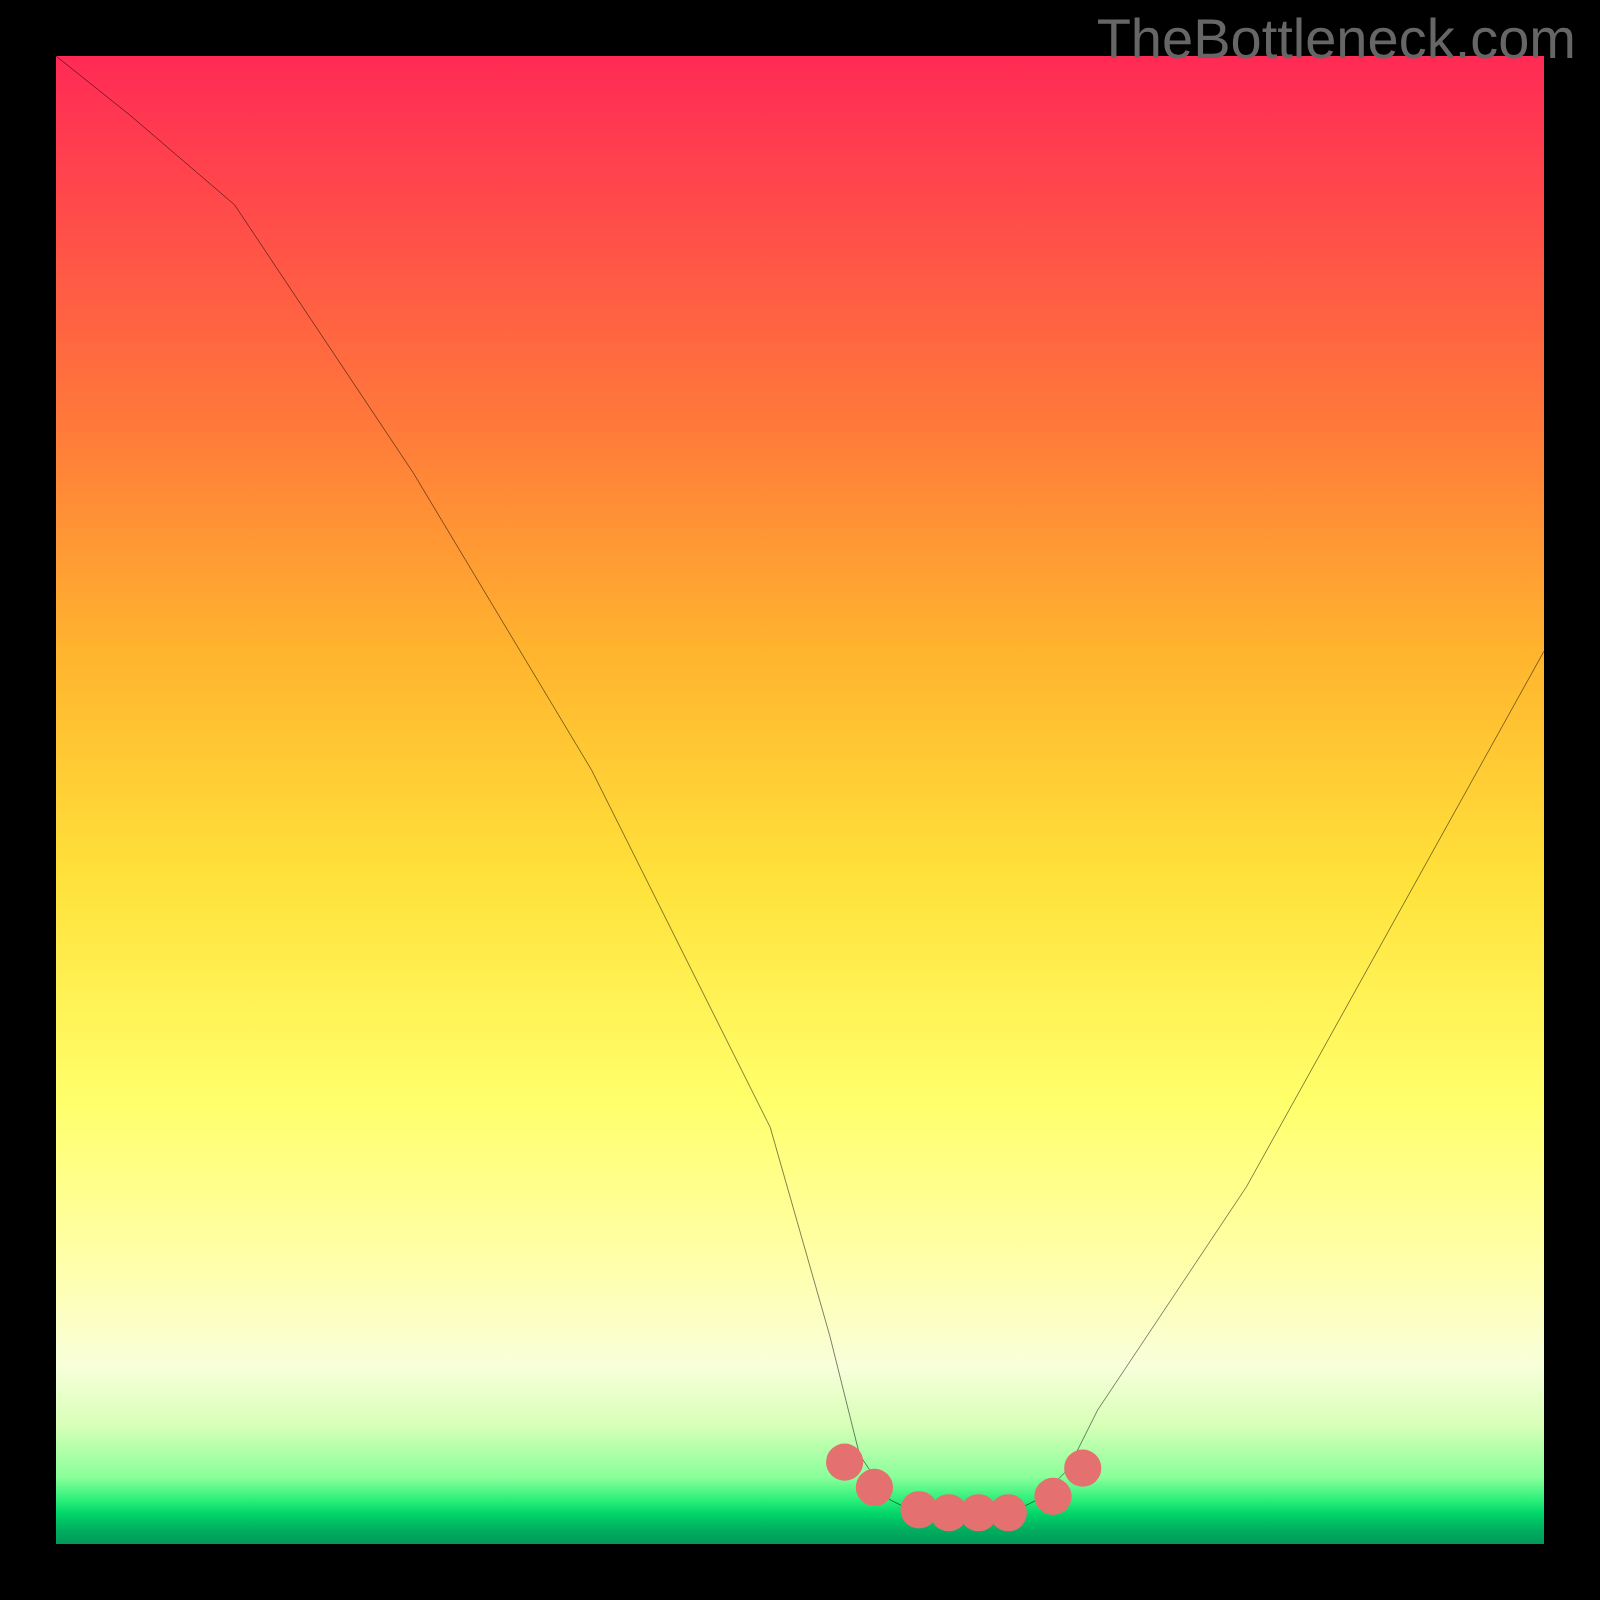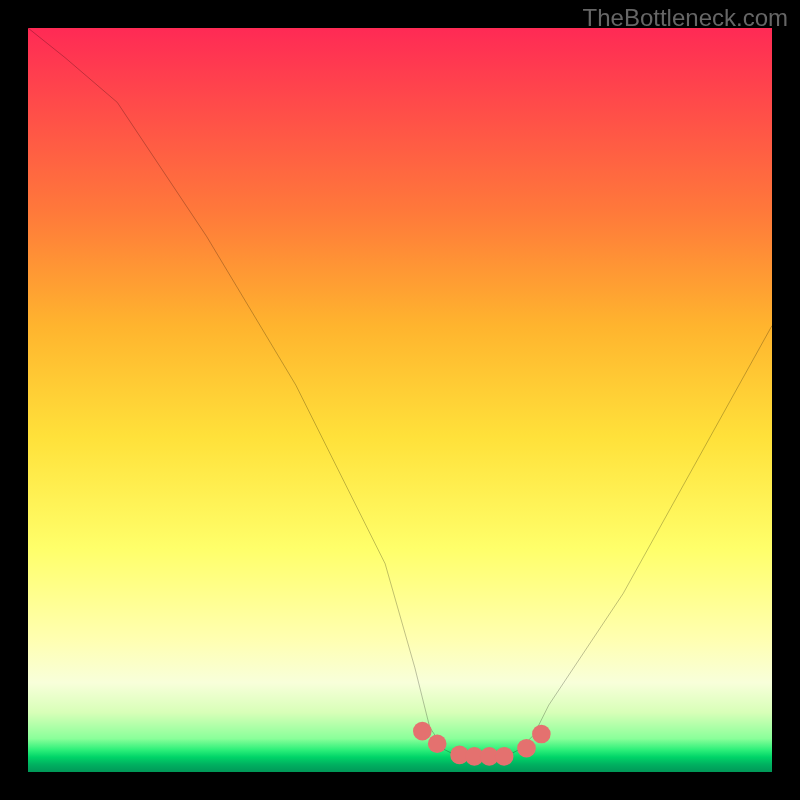--- a/index.html
+++ b/index.html
@@ -9,21 +9,21 @@
     height: 800px;
     background: #000;
     position: relative;
     font-family: Arial, Helvetica, sans-serif;
   }
   .watermark {
     position: absolute;
     top: 4px;
     right: 12px;
     color: #666;
-    font-size: 24px;
+    font-size: 28px;
     font-weight: 500;
     z-index: 10;
   }
   .plot-outer {
     position: absolute;
     top: 28px;
     left: 28px;
     width: 744px;
     height: 744px;
     background: #000;

